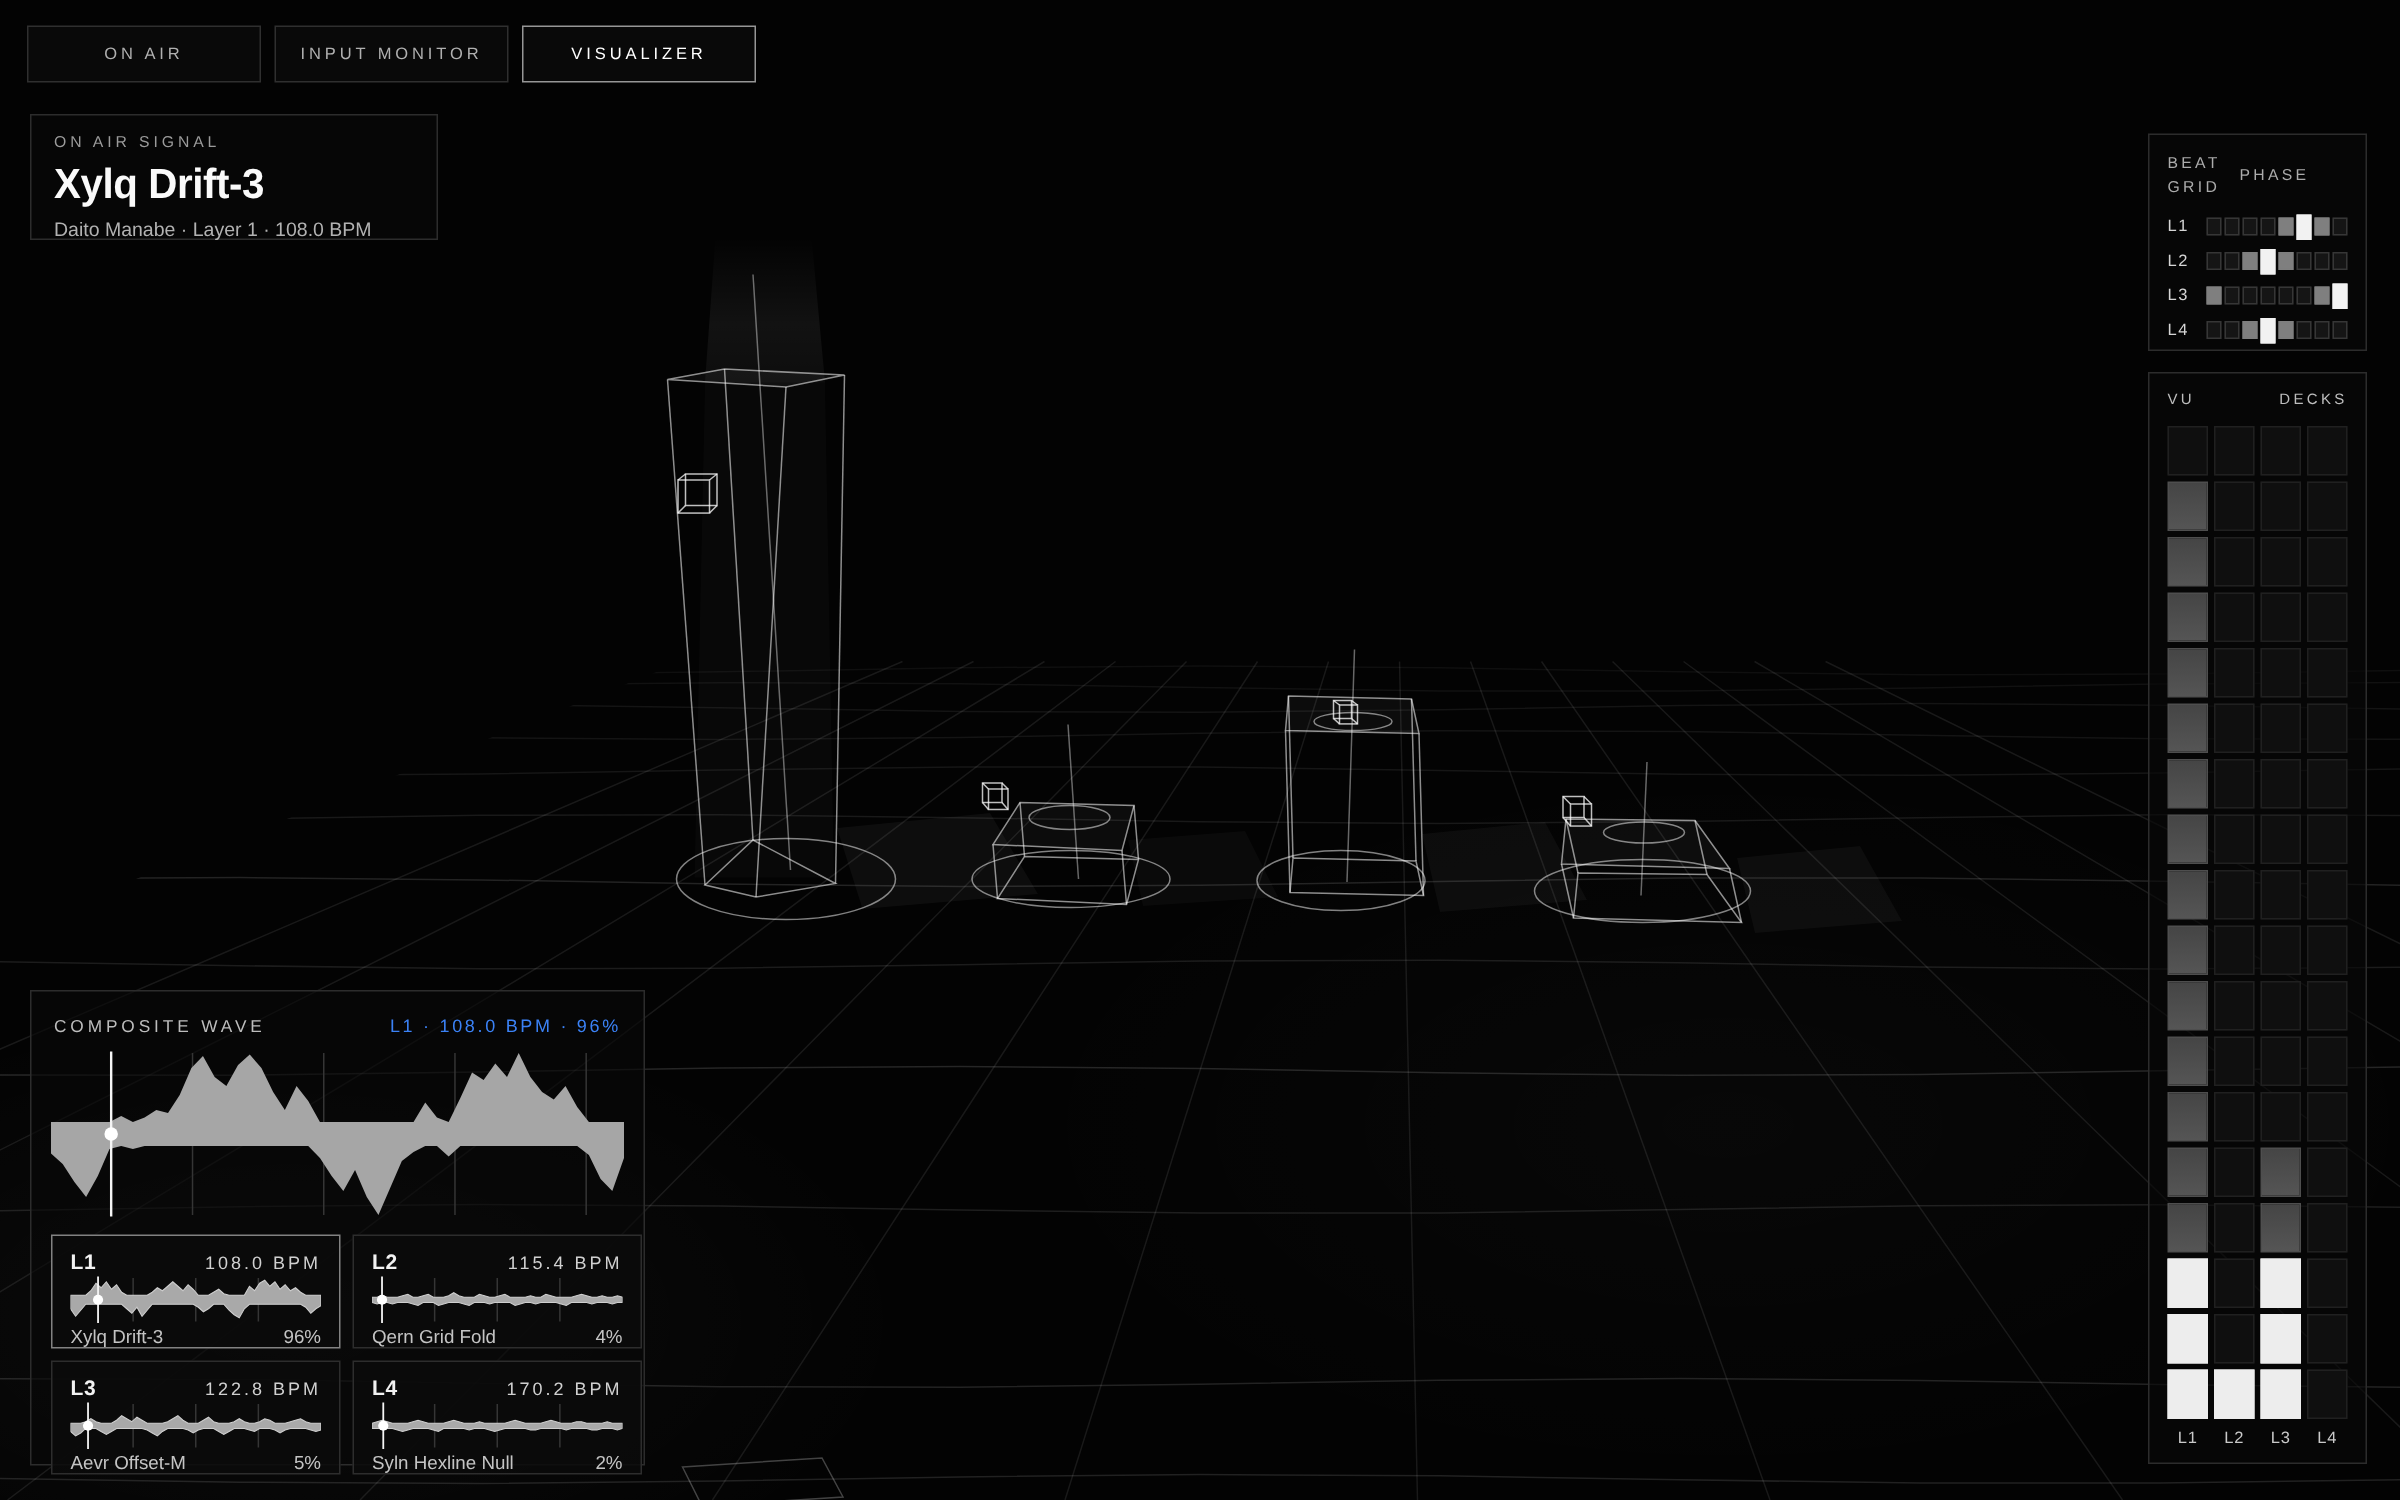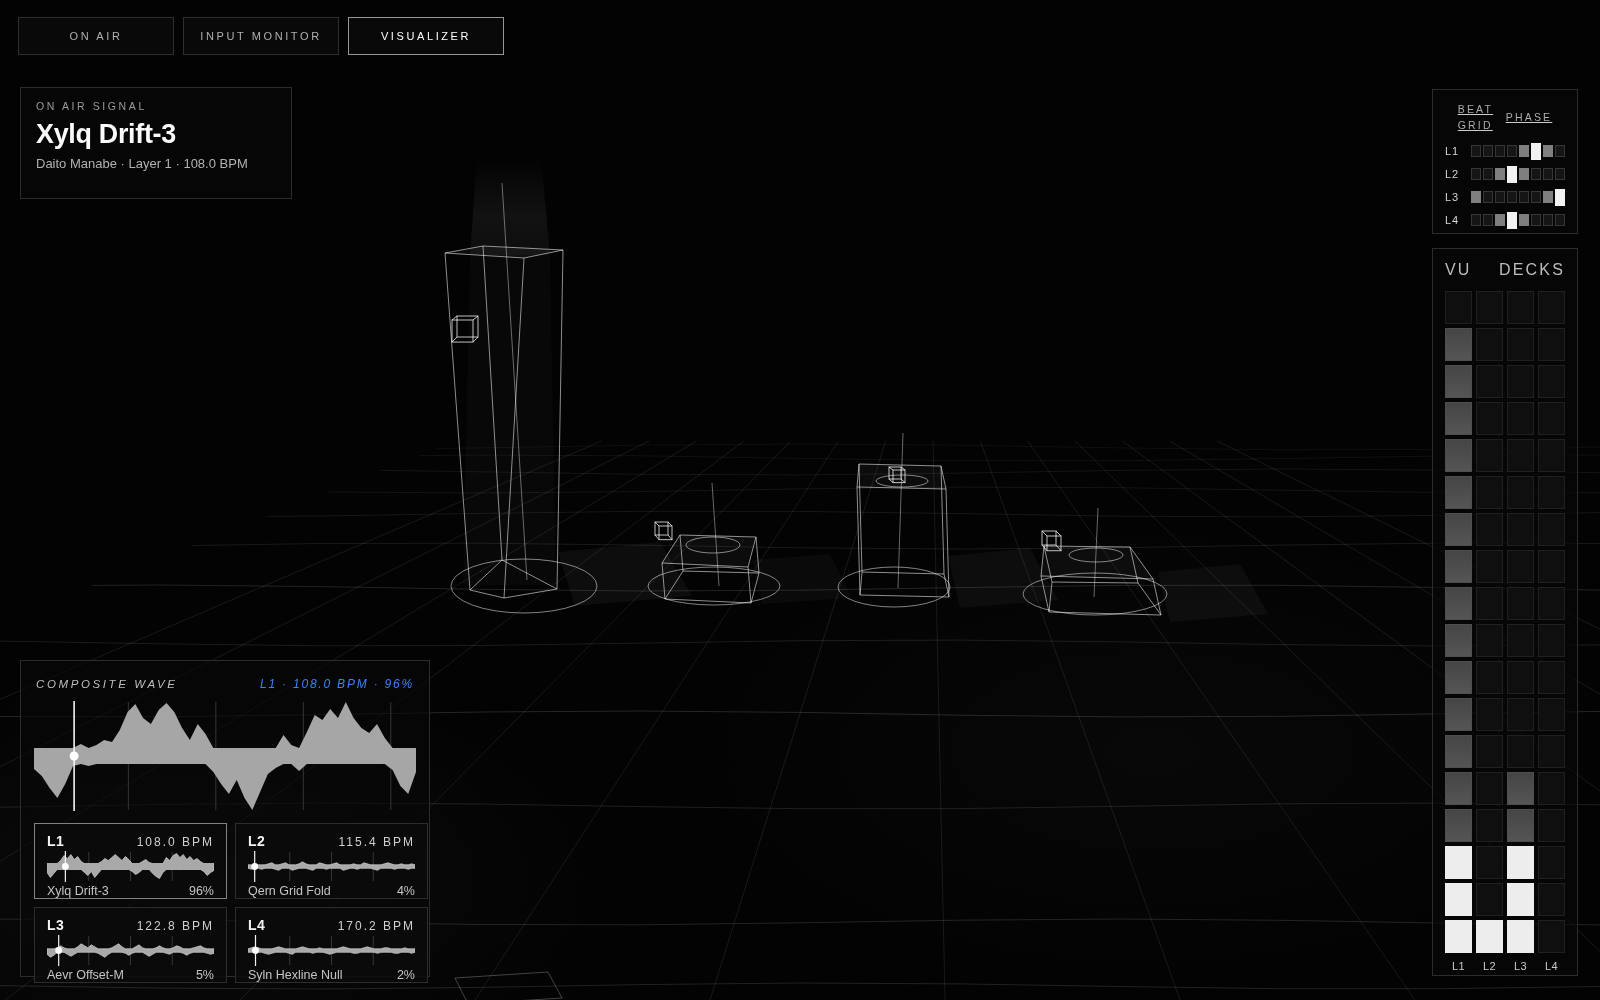--- a/index.html
+++ b/index.html
@@ -16,55 +16,55 @@
          box-sizing:border-box;z-index:2;}
 
   
   .tabbar{position:absolute;left:18px;top:17px;display:flex;gap:9px;z-index:3;}
   .tab{width:154px;height:36px;display:flex;align-items:center;justify-content:center;
        border:1px solid #2f2f2f;border-radius:0;background:rgba(10,10,10,0.85);
        color:#b0b0b0;font-size:11px;letter-spacing:2.6px;cursor:default;white-space:nowrap;}
   .tab.active{border-color:#969696;color:#ffffff;}
 
   
-  .signal{left:20px;top:87px;width:272px;height:112px;padding:12px 15px;}
+  .signal{left:20px;top:76px;width:272px;height:84px;padding:12px 15px;}
   .sig-label{font-size:10.5px;letter-spacing:2.6px;color:#9b9b9b;}
   .sig-title{font-size:28px;font-weight:bold;color:#fafafa;margin-top:6px;
              letter-spacing:-0.3px;transform:scaleX(0.96);transform-origin:left center;
              white-space:nowrap;}
   .sig-sub{font-size:13px;color:#b2b2b2;margin-top:5px;width:252px;line-height:1.35;}
 
   
   .bgpanel{left:1432px;top:89px;width:146px;height:145px;padding:11px 12px;}
-  .bg-head{display:flex;justify-content:center;align-items:center;text-decoration:underline;}
+  .bg-head{display:flex;justify-content:flex-start;align-items:center;}
   .bg-title{width:48px;font-size:10.5px;letter-spacing:2.2px;line-height:1.55;color:#ababab;}
   .bg-phase{font-size:10.5px;letter-spacing:2.2px;color:#ababab;}
   .bg-row{display:flex;justify-content:space-between;align-items:center;height:23px;}
   .bg-rows{margin-top:6px;}
   .bg-lab{font-size:11px;letter-spacing:1px;color:#d5d5d5;width:22px;}
   .bg-cells{display:flex;gap:2px;align-items:center;}
   .bc{width:10px;height:12px;background:#151515;border:1px solid #363636;box-sizing:border-box;}
   .bc.d{background:#7f7f7f;border-color:#7f7f7f;}
   .bc.w{background:#f2f2f2;border-color:#f2f2f2;height:17px;}
 
   
   .vupanel{left:1432px;top:248px;width:146px;height:728px;padding:10px 12px;}
   .vu-head{display:flex;justify-content:space-between;align-items:center;
-           font-size:16px;letter-spacing:2.2px;color:#bdbdbd;margin-top:2px;}
+           font-size:10px;letter-spacing:2.2px;color:#bdbdbd;margin-top:2px;}
   .vu-grid{display:grid;grid-template-columns:repeat(4,27px);grid-auto-rows:33px;
            gap:4px;margin-top:12px;justify-content:space-between;}
   .vc{background:#0f0f0f;border:1px solid #202020;box-sizing:border-box;}
   .vc.d{background:linear-gradient(#454545,#555555);border-color:#4e4e4e;}
   .vc.w{background:#ededed;border-color:#ededed;}
   .vu-labels{display:grid;grid-template-columns:repeat(4,27px);justify-content:space-between;
              margin-top:7px;font-size:11px;letter-spacing:0.5px;color:#c9c9c9;text-align:center;}
 
   
   .composite{left:20px;top:660px;width:410px;height:317px;padding:13px;}
-  .cw-head{display:flex;justify-content:space-between;align-items:baseline;padding:3px 2px 0;font-style:italic;}
+  .cw-head{display:flex;justify-content:space-between;align-items:baseline;padding:3px 2px 0;}
   .cw-title{font-size:11.5px;letter-spacing:2.6px;color:#bdbdbd;}
   .cw-status{font-size:12px;letter-spacing:1.8px;color:#3b82f6;}
   .cw-wave{margin-top:9px;display:block;}
   .decks{display:grid;grid-template-columns:1fr 1fr;gap:8px;margin-top:11px;}
   .deck{border:1px solid #2d2d2d;background:rgba(11,11,11,0.85);padding:9px 12px 7px;
         box-sizing:border-box;height:76px;}
   .deck.active{border-color:#828282;}
   .deck-hd{display:flex;justify-content:space-between;align-items:baseline;}
   .deck-id{font-weight:bold;font-size:14px;color:#f2f2f2;letter-spacing:0.5px;}
   .deck-bpm{font-size:12px;letter-spacing:2px;color:#d0d0d0;}

